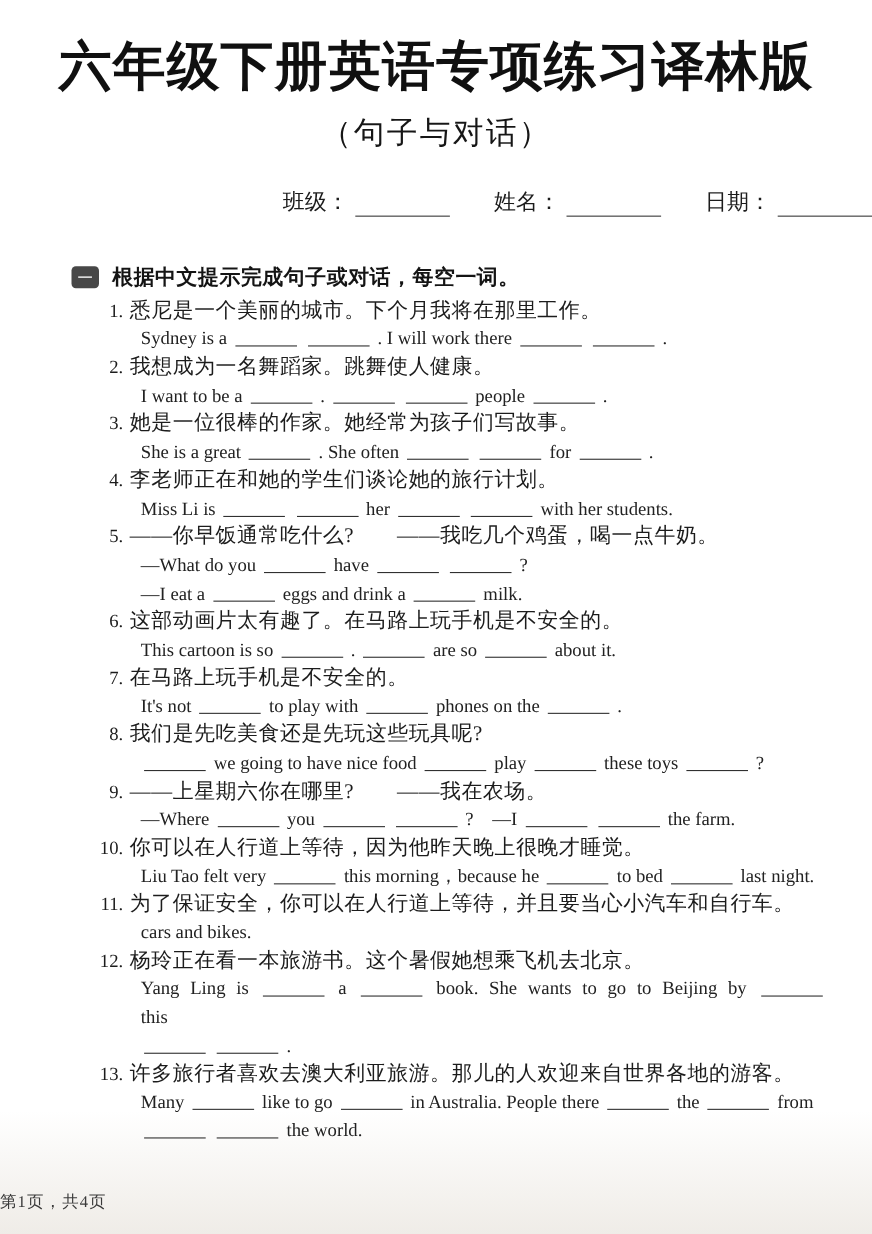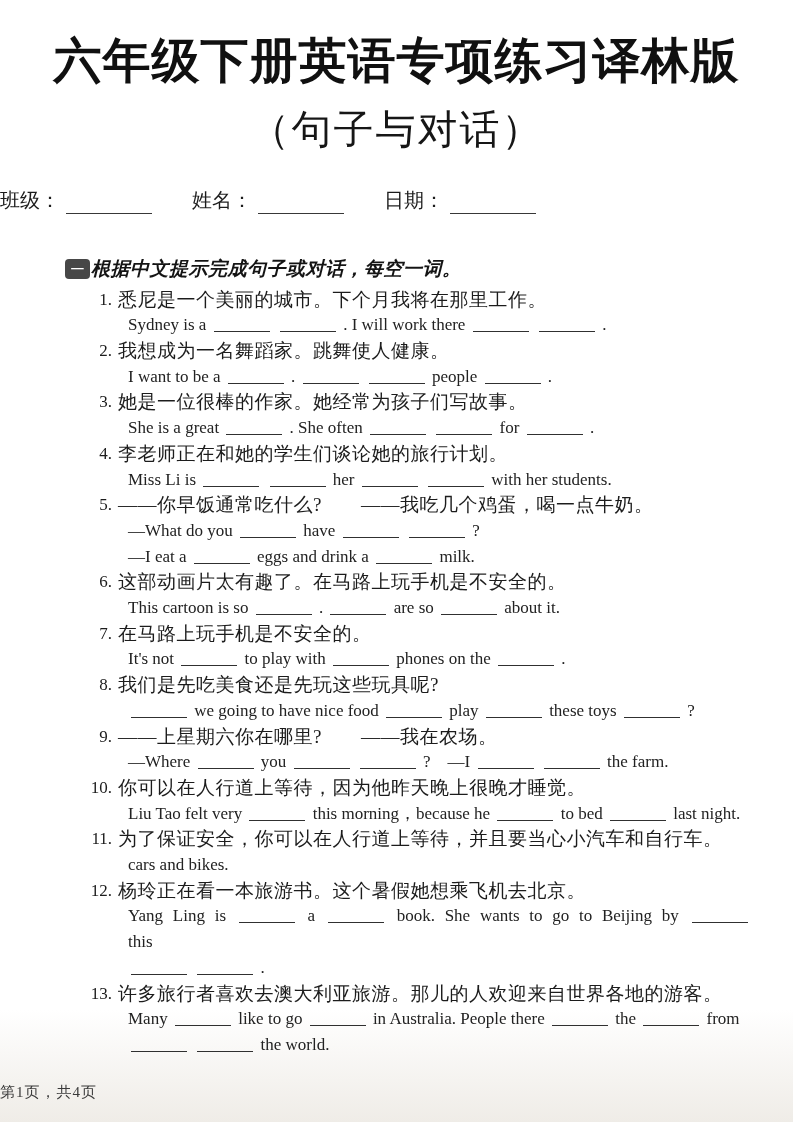--- a/index.html
+++ b/index.html
@@ -20,29 +20,29 @@
     text-align: center;
     font-size: 48px;
     font-weight: 700;
     letter-spacing: 1px;
     line-height: 1.2;
     color: #101010;
   }
   .doc-subtitle {
     margin-top: 12px;
     text-align: center;
-    font-size: 40px;
+    font-size: 28px;
     font-weight: 400;
     letter-spacing: 2px;
     color: #161616;
   }
   .info-line {
     margin-top: 30px;
     display: flex;
-    justify-content: flex-start;
+    justify-content: flex-end;
     align-items: flex-end;
     gap: 40px;
     font-size: 20px;
   }
   .info-field { display: inline-flex; align-items: flex-end; }
   .info-blank {
     display: inline-block;
     width: 86px; height: 18px;
     border-bottom: 1.6px solid #383838;
     margin-left: 6px;
@@ -59,25 +59,24 @@
     width: 25px; height: 20px;
     background: #474747;
     border-radius: 4px;
     color: #ffffff;
     font-size: 14px;
     line-height: 20px;
     text-align: center;
     font-family: "Liberation Sans", sans-serif;
   }
   .instruction {
-    margin-left: 1px;
+    margin-left: 12px;
     font-weight: 700;
     letter-spacing: 0.5px;
     color: #141414;
-    font-style: italic;
   }
   .questions {
     margin-top: 5px;
     padding-left: 88px;
     width: 675px;
   }
   .q-line {
     line-height: 25.7px;
     white-space: pre-wrap;
   }

